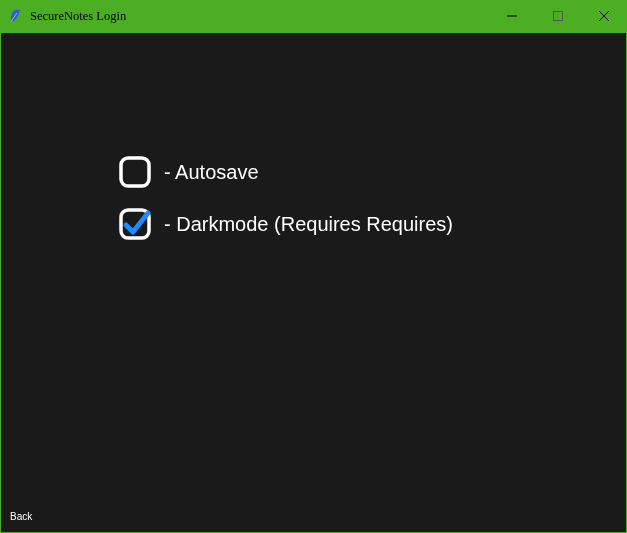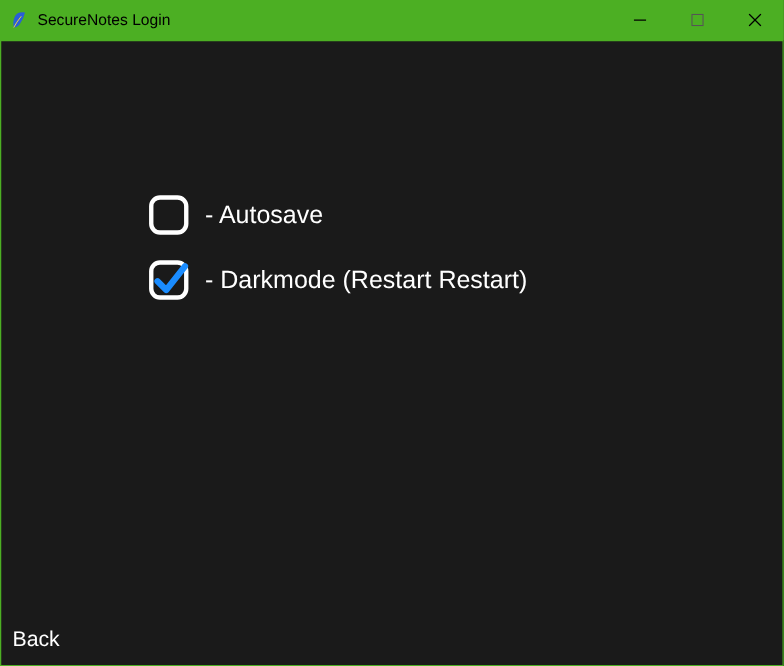--- a/index.html
+++ b/index.html
@@ -20,20 +20,21 @@
       display: flex;
       flex-direction: column;
     }
     .titlebar {
       height: 32px;
       background: #4caf23;
       display: flex;
       align-items: center;
       padding: 0 0 0 8px;
       color: #000;
+      font-family: Liberation Serif, serif;
     }
     .titlebar-icon {
       width: 16px;
       height: 16px;
       margin-right: 6px;
       display: flex;
       align-items: center;
       justify-content: center;
     }
     .titlebar-title {
@@ -81,21 +82,21 @@
     }
     .setting-label {
       font-size: 20px;
       color: #fff;
       white-space: nowrap;
     }
     .back-link {
       position: absolute;
       left: 9px;
       bottom: 10px;
-      font-size: 17px;
+      font-size: 10px;
       color: #fff;
     }
   </style>
 </head>
 <body>
 
 <div class="window">
   <div class="titlebar">
     <span class="titlebar-icon">
       <svg width="16" height="16" viewBox="0 0 16 16">
@@ -136,21 +137,21 @@
         <span class="setting-label">- Autosave</span>
       </div>
 
       <div class="setting-row">
         <span class="icon-box">
           <svg width="34" height="34" viewBox="0 0 34 34">
             <rect x="3" y="3" width="28" height="28" rx="7" ry="7" fill="none" stroke="#fff" stroke-width="3.5"></rect>
             <path d="M8 18 L15 25 L30 6" fill="none" stroke="#1a8cff" stroke-width="5" stroke-linecap="round" stroke-linejoin="round"></path>
           </svg>
         </span>
-        <span class="setting-label">- Darkmode (Restart Restart)</span>
+        <span class="setting-label">- Darkmode (Requires Requires)</span>
       </div>
 
 
     </div>
 
     <div class="back-link">Back</div>
   </div>
 </div>
 
 </body></html>

